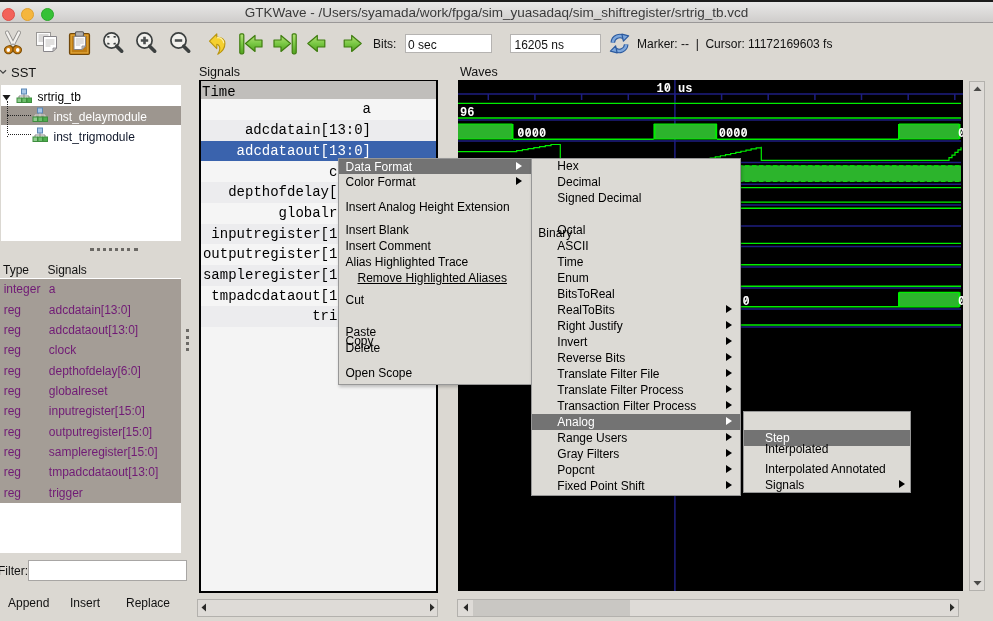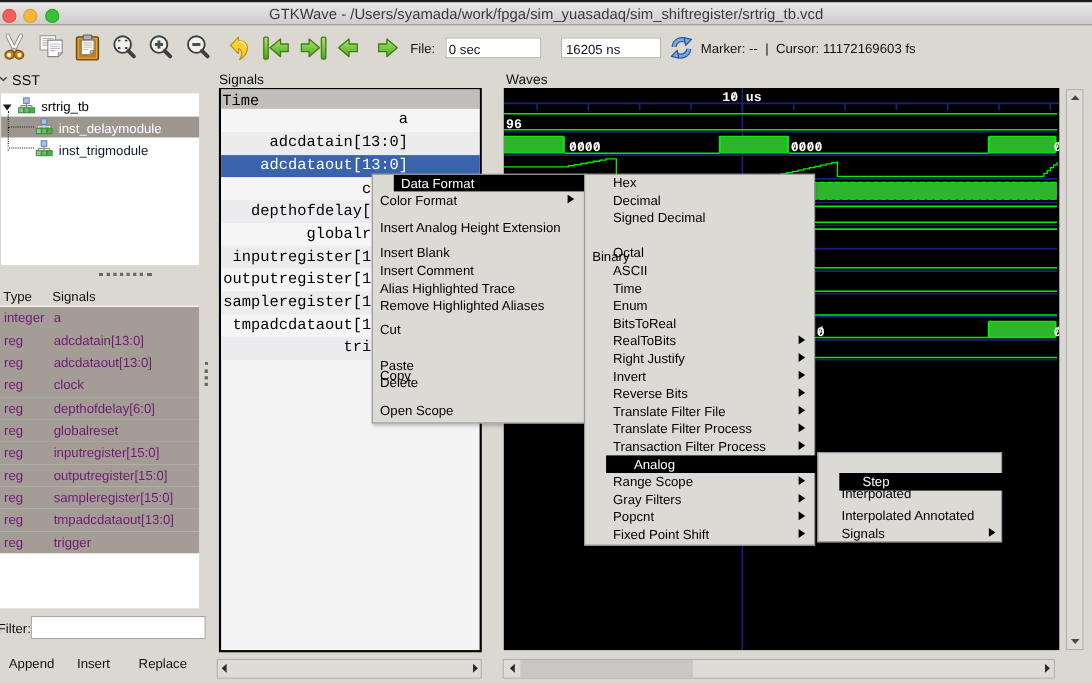--- a/index.html
+++ b/index.html
@@ -105,21 +105,21 @@
 
   <g transform="translate(610,8)">
     <path d="M2.8,8.6 A7,7 0 0 1 14.2,3.6" fill="none" stroke="#2c5a9e" stroke-width="4.6"></path>
     <path d="M2.8,8.6 A7,7 0 0 1 14.2,3.6" fill="none" stroke="#7da7dc" stroke-width="2.4"></path>
     <path d="M11.9,0.2 L18.6,1.8 L13.4,7.2 z" fill="#7da7dc" stroke="#2c5a9e" stroke-width="1.2" stroke-linejoin="round"></path>
     <path d="M16.2,10.4 A7,7 0 0 1 4.8,15.4" fill="none" stroke="#2c5a9e" stroke-width="4.6"></path>
     <path d="M16.2,10.4 A7,7 0 0 1 4.8,15.4" fill="none" stroke="#7da7dc" stroke-width="2.4"></path>
     <path d="M7.1,18.8 L0.4,17.2 L5.6,11.8 z" fill="#7da7dc" stroke="#2c5a9e" stroke-width="1.2" stroke-linejoin="round"></path>
   </g>
 </svg>
-<div class="abs lbl" style="left:373px;top:37px;">File:</div>
+<div class="abs lbl" style="left:373px;top:37px;">Bits:</div>
 <div class="abs" style="left:405px;top:33.5px;width:87px;height:19.5px;background:#fff;border:1px solid #b5b3b1;box-sizing:border-box;"></div>
 <div class="abs lbl" style="left:408px;top:37.5px;">0 sec</div>
 <div class="abs lbl" style="left:521px;top:37px;margin-left:28px;">To:</div>
 <div class="abs" style="left:510px;top:33.5px;width:91px;height:19.5px;background:#fff;border:1px solid #b5b3b1;box-sizing:border-box;"></div>
 <div class="abs lbl" style="left:514.5px;top:37.5px;">16205 ns</div>
 <div class="abs lbl" style="left:637px;top:37px;">Marker: --&nbsp;&nbsp;|&nbsp;&nbsp;Cursor: 11172169603 fs</div>
 
 <div class="abs" style="left:11px;top:65px;font-size:13px;color:#111;">SST</div>
 <div class="abs" style="left:199px;top:65px;font-size:12.5px;color:#111;">Signals</div>
 <div class="abs" style="left:460px;top:65px;font-size:12.5px;color:#111;">Waves</div>
@@ -333,21 +333,21 @@
     </svg>
   <svg class="abs" style="left:972.5px;top:579px;" width="9" height="8">
       <path d="M0.5,2 L4.5,6.5 L8.5,2 z" fill="#4a4a48"></path>
     </svg>
 </div>
 
 <style>
   .menu{position:absolute;background:#dcdad5;border:1px solid #979797;box-sizing:border-box;box-shadow:1px 2px 3px rgba(0,0,0,0.22);}
   .mi{position:absolute;left:0;width:100%;height:15.5px;font-size:12px;color:#000;}
   .mi span{position:absolute;top:1px;}
-  .hi{background:#000000;color:#fff;margin-left:19px;}
+  .hi{background:#737373;color:#fff;}
   .arr{position:absolute;width:0;height:0;border-top:4.5px solid transparent;border-bottom:4.5px solid transparent;border-left:6px solid #000;top:3px;}
   .arr.w{border-left-color:#fff;}
 </style>
 <div id="menus">
 
   <div class="menu" style="left:337.5px;top:158px;width:195.5px;height:227px;"></div>
   <div class="mi hi" style="left:338.5px;top:158.9px;width:193.5px;">
       <span style="left:7px;">Data Format</span>
       <i class="arr w" style="left:177px;"></i>
     </div>
@@ -361,21 +361,21 @@
   <div class="mi" style="left:338.5px;top:222.2px;width:193.5px;">
       <span style="left:7px;">Insert Blank</span>
     </div>
   <div class="mi" style="left:338.5px;top:238.2px;width:193.5px;">
       <span style="left:7px;">Insert Comment</span>
     </div>
   <div class="mi" style="left:338.5px;top:254px;width:193.5px;">
       <span style="left:7px;">Alias Highlighted Trace</span>
     </div>
   <div class="mi" style="left:338.5px;top:269.5px;width:193.5px;">
-      <span style="left:7px;">Remove Highlighted Aliases</span>
+      <span style="left:19px;text-decoration:underline;">Remove Highlighted Aliases</span>
     </div>
   <div class="mi" style="left:338.5px;top:292.2px;width:193.5px;">
       <span style="left:7px;">Cut</span>
     </div>
   <div class="mi" style="left:338.5px;top:308.7px;width:193.5px;margin-top:24px;">
       <span style="left:7px;">Copy</span>
     </div>
   <div class="mi" style="left:338.5px;top:324.3px;width:193.5px;">
       <span style="left:7px;">Paste</span>
     </div>
@@ -440,21 +440,21 @@
     </div>
   <div class="mi" style="left:532px;top:398px;width:208px;">
       <span style="left:25.3px;">Transaction Filter Process</span>
       <i class="arr" style="left:194px;"></i>
     </div>
   <div class="mi hi" style="left:532px;top:414px;width:208px;">
       <span style="left:25.3px;">Analog</span>
       <i class="arr w" style="left:194px;"></i>
     </div>
   <div class="mi" style="left:532px;top:430px;width:208px;">
-      <span style="left:25.3px;">Range Scope</span>
+      <span style="left:25.3px;">Range Users</span>
       <i class="arr" style="left:194px;"></i>
     </div>
   <div class="mi" style="left:532px;top:446px;width:208px;">
       <span style="left:25.3px;">Gray Filters</span>
       <i class="arr" style="left:194px;"></i>
     </div>
   <div class="mi" style="left:532px;top:462px;width:208px;padding-left:34px;">
       <span style="left:25.3px;">Popcnt</span>
       <i class="arr" style="left:194px;"></i>
     </div>

